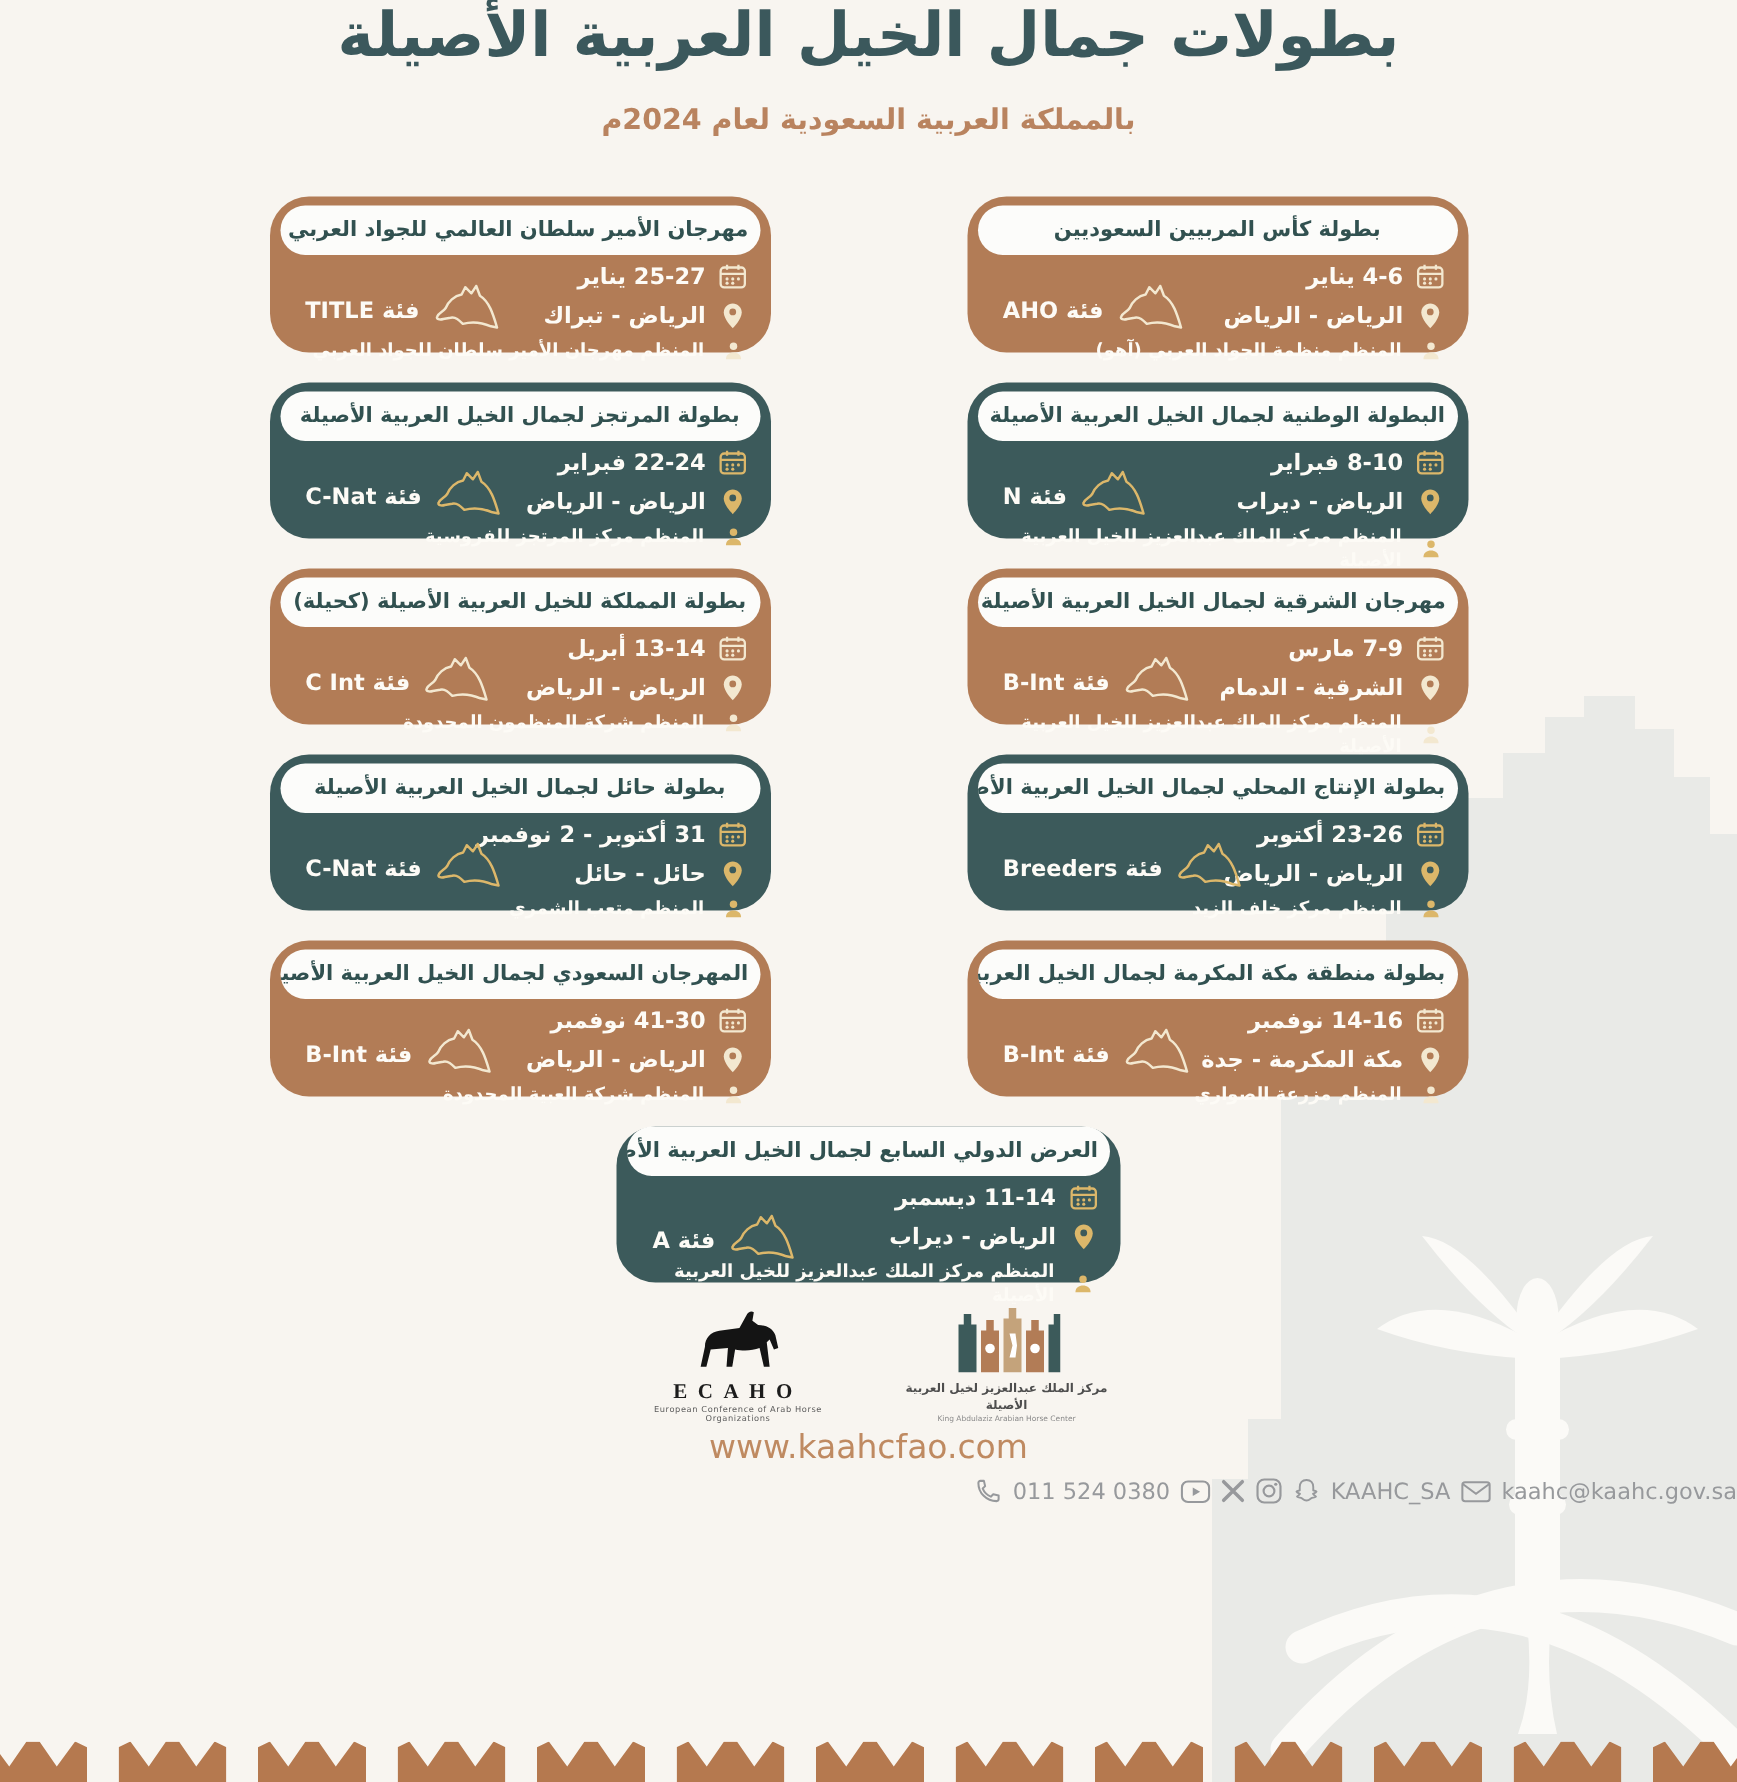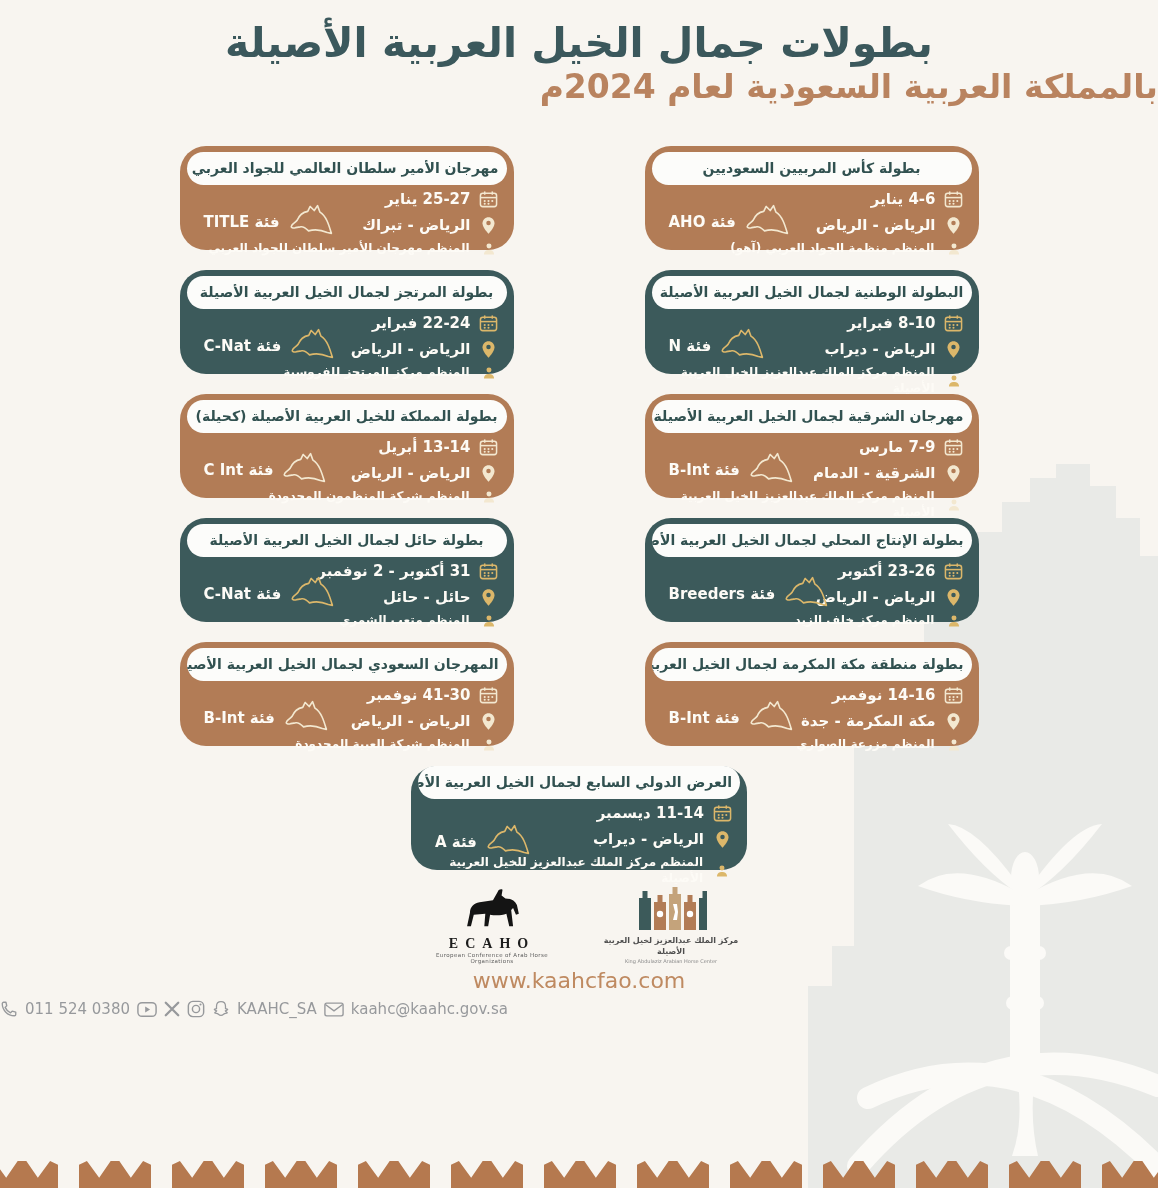--- a/index.html
+++ b/index.html
@@ -12,23 +12,23 @@
   }
   *{box-sizing:border-box;margin:0;padding:0;}
   html,body{width:1158px;height:1188px;}
   body{
     position:relative; overflow:hidden; background:var(--page_bg);
     font-family:"DejaVu Sans","Liberation Sans",sans-serif; font-weight:bold;
   }
   
   .watermark{position:absolute;right:0;bottom:0;z-index:0;}
   
-  .header{position:relative;z-index:1;text-align:center;padding-top:20px;}
+  .header{position:relative;z-index:1;text-align:center;padding-top:0;}
   .header h1{font-size:41px;color:var(--header_title);line-height:1.15;}
-  .header h2{font-size:33px;color:var(--header_subtitle);margin-top:0;text-align:right;}
+  .header h2{font-size:19px;color:var(--header_subtitle);margin-top:22px;}
   
   .cards{
     direction:rtl; position:relative; z-index:1;
     display:grid; grid-template-columns:334px 334px;
     column-gap:131px; row-gap:20px; justify-content:center; margin-top:40px;
   }
   .card{position:relative;border-radius:26px;height:104px;color:var(--card_text);}
   .card.brown{background:var(--brown);}
   .card.teal{background:var(--teal);}
   .card .pill{
@@ -54,21 +54,21 @@
   
   .logos{position:relative;z-index:1;display:flex;justify-content:center;align-items:flex-end;gap:34px;margin-top:14px;}
   .ecaho{width:150px;text-align:center;color:#1c1c1c;}
   .ecaho .name{font-family:"Liberation Serif","DejaVu Serif",serif;font-size:14px;letter-spacing:7px;margin-top:2px;}
   .ecaho .sub{font-size:5.5px;color:#5c5c5c;letter-spacing:.4px;font-weight:normal;}
   .kaahc{width:140px;text-align:center;}
   .kaahc .ar{font-size:8px;color:#4e4e4e;line-height:1.3;margin-top:2px;}
   .kaahc .en{font-size:5px;color:#8a8a8a;font-weight:normal;margin-top:1px;}
   .website{position:relative;z-index:1;text-align:center;font-size:22px;color:var(--website_text);margin-top:4px;font-weight:normal;}
   .contact{
-    position:relative;z-index:1;display:flex;justify-content:flex-start;align-items:center;
+    position:relative;z-index:1;display:flex;justify-content:flex-end;align-items:center;
     gap:7px;margin-top:7px;color:var(--footer_text);font-size:15px;font-weight:normal;direction:ltr;
   }
   .contact .ico{display:flex;align-items:center;}
   
   .crown-border{
     position:absolute;left:0;right:0;bottom:0;height:27px;z-index:2;
     display:flex;gap:21px;overflow:hidden;margin-left:-14px;
   }
   .crown{
     flex:0 0 72px;height:27px;background:var(--border_brown);

